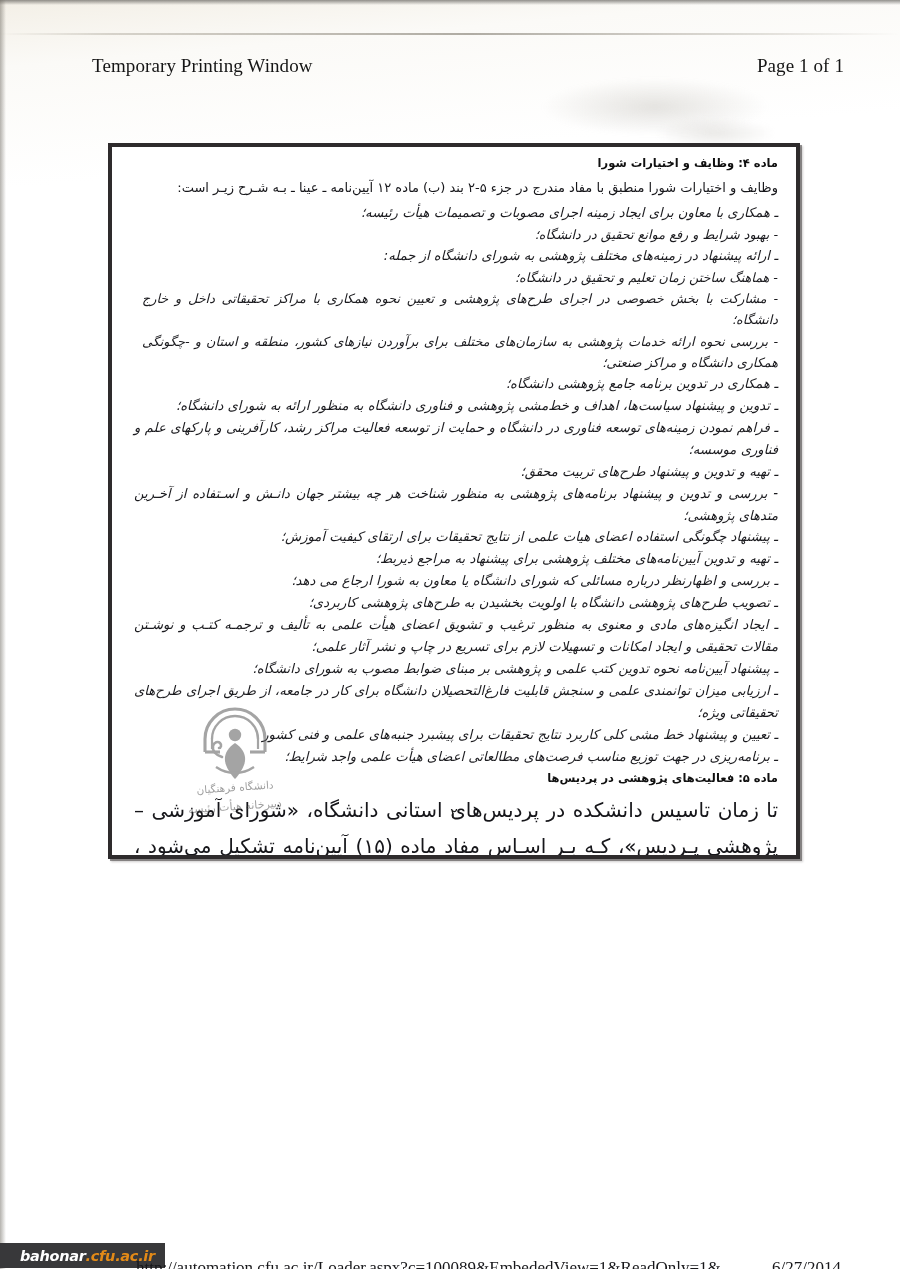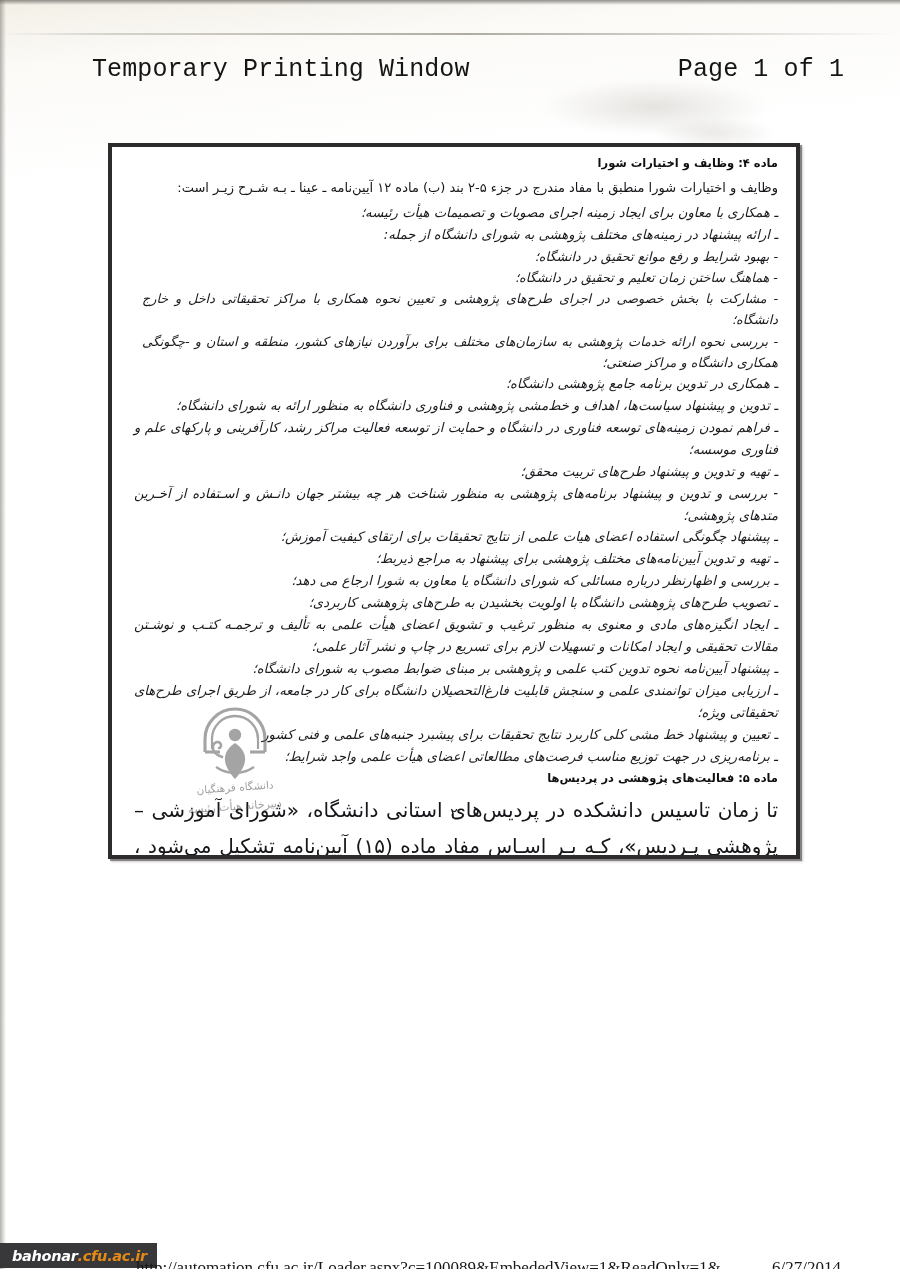--- a/index.html
+++ b/index.html
@@ -68,22 +68,22 @@
   #print-header {
     position: absolute;
     left: 92px; top: 55px;
     width: 752px;
     display: flex;
     justify-content: space-between;
     align-items: baseline;
     direction: ltr;
   }
   #print-header .htext {
-    font-family: Liberation Mono, monospace;
-    font-size: 25px;
+    font-family: Liberation Serif, serif;
+    font-size: 19px;
     color: #151515;
     letter-spacing: .1px;
     white-space: nowrap;
   }
 
   
   #doc-frame {
     position: absolute;
     left: 108px; top: 143px;
     width: 692px;
@@ -187,21 +187,21 @@
     font-family: "DejaVu Sans", "Liberation Sans", sans-serif;
     font-size: 14px;
     color: #1a1a1a;
   }
 
   
   #watermark-badge {
     position: absolute;
     left: 0px; top: 1243px;
     height: 25px;
-    padding: 0 10px 0 12px;
+    padding: 0 10px 0 20px;
     display: flex;
     align-items: center;
     background: #38383a;
     font-family: "DejaVu Sans", "Liberation Sans", sans-serif;
     font-style: italic;
     font-weight: bold;
     font-size: 14.5px;
     letter-spacing: -.3px;
     direction: ltr;
   }
@@ -255,22 +255,22 @@
 </div>
 
 <div id="doc-frame">
 
   <div id="doc-body">
 
     <p class="sec-heading">ماده ۴: وظایف و اختیارات شورا</p>
     <p class="para lead">وظایف و اختیارات شورا منطبق با مفاد مندرج در جزء ۵-۲ بند (ب)  ماده ۱۲ آیین‌نامه ـ عینا ـ بـه شـرح زیـر است:</p>
 
     <p class="bullet">ـ همکاری با معاون برای ایجاد زمینه اجرای مصوبات و تصمیمات هیأت رئیسه؛</p>
+    <p class="bullet sub">- بهبود شرایط و رفع موانع تحقیق در دانشگاه؛</p>
     <p class="bullet">ـ ارائه پیشنهاد در زمینه‌های مختلف پژوهشی به شورای دانشگاه از جمله:</p>
-    <p class="bullet sub">- بهبود شرایط و رفع موانع تحقیق در دانشگاه؛</p>
     <p class="bullet sub">- هماهنگ ساختن زمان تعلیم و تحقیق در دانشگاه؛</p>
     <p class="bullet sub wide">- مشارکت با بخش خصوصی در اجرای طرح‌های پژوهشی و تعیین نحوه همکاری با مراکز تحقیقاتی داخل و خارج دانشگاه؛</p>
     <p class="bullet sub wide">- بررسی نحوه ارائه خدمات پژوهشی به سازمان‌های مختلف برای برآوردن نیازهای کشور، منطقه و استان و -چگونگی همکاری دانشگاه و مراکز صنعتی؛</p>
     <p class="bullet">ـ همکاری در تدوین برنامه جامع پژوهشی دانشگاه؛</p>
     <p class="bullet">ـ تدوین و پیشنهاد سیاست‌ها، اهداف و خط‌مشی پژوهشی و فناوری دانشگاه به منظور ارائه به شورای دانشگاه؛</p>
     <p class="bullet wide">ـ فراهم نمودن زمینه‌های توسعه فناوری در دانشگاه و حمایت از توسعه فعالیت مراکز رشد، کارآفرینی و پارکهای علم و فناوری موسسه؛</p>
     <p class="bullet">ـ تهیه و تدوین و پیشنهاد طرح‌های تربیت محقق؛</p>
     <p class="bullet wide">- بررسی و تدوین و پیشنهاد برنامه‌های پژوهشی به منظور شناخت هر چه بیشتر جهان دانـش و اسـتفاده از آخـرین متدهای پژوهشی؛</p>
     <p class="bullet">ـ پیشنهاد چگونگی استفاده اعضای هیات علمی از نتایج تحقیقات برای ارتقای کیفیت آموزش؛</p>
     <p class="bullet">ـ تهیه و تدوین آیین‌نامه‌های مختلف پژوهشی برای پیشنهاد به مراجع ذیربط؛</p>

